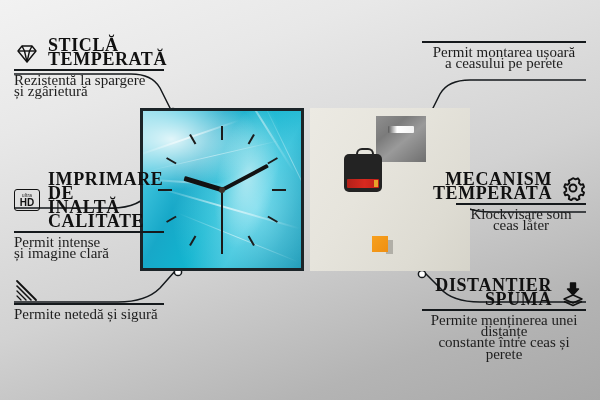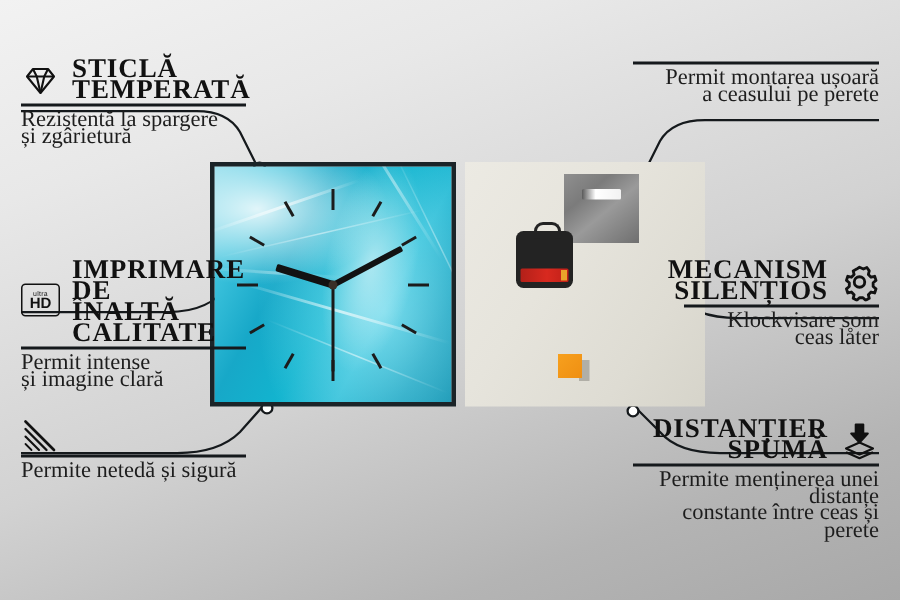--- a/index.html
+++ b/index.html
@@ -99,21 +99,21 @@
     font-family: "Liberation Serif", serif;
     font-weight: bold; font-size: 18px; line-height: 14px;
     letter-spacing: .6px; color: #111; white-space: pre-line;
   }
   .callout.right .title { text-align: right; }
   .rule { height: 1.6px; background: #15191c; margin: 3px 0 4px; }
   .desc {
     font-family: "Liberation Serif", serif;
     font-size: 15px; line-height: 11.4px; color: #1d1d1d; white-space: pre-line;
   }
-  .callout.right .desc { text-align: right; }
+  .callout.right .desc { text-align: center; }
 
   .icon { width: 26px; height: 22px; flex: 0 0 26px; display:block; }
   .icon svg { display:block; width:26px; height:26px; }
 
   .hdbadge {
     width: 26px; height: 22px; border: 1.6px solid #111; border-radius: 3px;
     display:flex; flex-direction:column; align-items:center; justify-content:center;
     font-family: "Liberation Sans", sans-serif; color:#111; box-sizing:border-box;
   }
   .hdbadge .u { font-size: 4.6px; line-height: 5px; letter-spacing: .2px; }
@@ -270,21 +270,21 @@
 
   <div class="callout right" style="right:14px; top:38px; width:164px;">
     <div class="rule"></div>
     <div class="desc">Permit montarea ușoară
 a ceasului pe perete</div>
   </div>
 
   <div class="callout right" style="right:14px; top:172px; width:130px;">
     <div class="head">
       <span class="title">MECANISM
-SILENȚIOS</span>
+TEMPERATĂ</span>
       <span class="icon">
         <svg viewBox="0 0 26 26">
             <g fill="none" stroke="#111" stroke-width="1.9" stroke-linejoin="round">
           <path d="M13 3.2 l2.6 1.1 2.3 -1 1.6 2.3 -0.6 2.4 1.8 1.8 2.4 -0.6 0.9 2.7 -1.9 1.6 0 2.5 1.9 1.6 -0.9 2.7 -2.4 -0.6 -1.8 1.8 0.6 2.4 -2.4 1.3 -1.8 -1.7 -2.3 0 -1.8 1.7 -2.4 -1.3 0.6 -2.4 -1.8 -1.8 -2.4 0.6 -0.9 -2.7 1.9 -1.6 0 -2.5 -1.9 -1.6 0.9 -2.7 2.4 0.6 1.8 -1.8 -0.6 -2.4 2.3 -1.2 z"></path>
           <circle cx="13" cy="13" r="3.5"></circle>
         </g>
           </svg>
       </span>
     </div>
     <div class="rule"></div>

